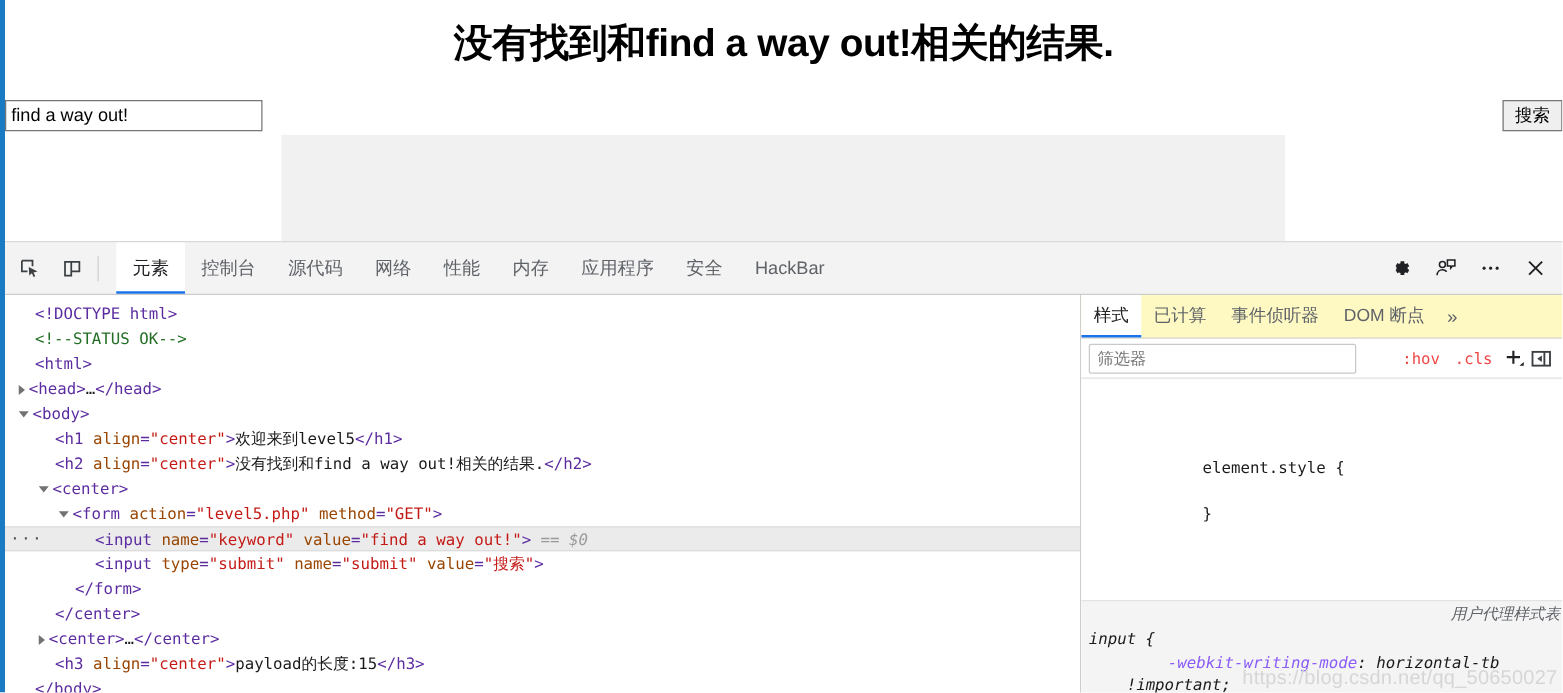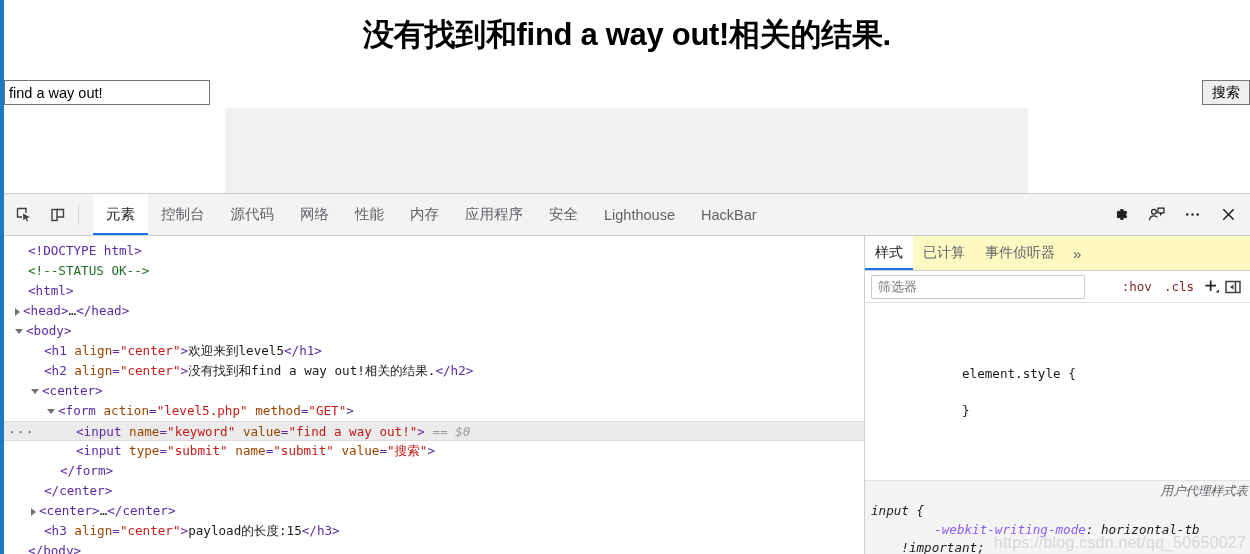--- a/index.html
+++ b/index.html
@@ -177,21 +177,21 @@
     background: #fff;
   }
   .filter-input {
     flex: 0 0 200px; height: 20px;
     border: 1px solid #c9c9c9; border-radius: 2px;
     padding: 1px 6px; font-size: 13px; font-family: Liberation Serif, serif;
     color: #202124; background: #fff; outline: none;
   }
   .st-btn {
     font-family: "DejaVu Sans Mono", monospace;
-    font-size: 12.5px; color: #7f1d1d;
+    font-size: 12.5px; color: #ef4444;
     padding: 0 6px; cursor: default;
   }
   .st-iconbtn { display:flex; align-items:center; justify-content:center; width: 22px; height: 22px; cursor: default; }
 
   .css-body {
     font-family: "DejaVu Sans Mono", monospace;
     font-size: 12.6px;
     line-height: 18.6px;
     color: #202124;
     padding: 6px 0 0 6px;
@@ -256,21 +256,20 @@
 
       <div class="tabs">
         <div class="tab active">元素</div>
         <div class="tab">控制台</div>
         <div class="tab">源代码</div>
         <div class="tab">网络</div>
         <div class="tab">性能</div>
         <div class="tab">内存</div>
         <div class="tab">应用程序</div>
         <div class="tab">安全</div>
-        <div class="tab ext">Lighthouse</div>
         <div class="tab ext">HackBar</div>
       </div>
 
       <div class="tb-right">
         <div class="tb-icon">
           <svg width="19" height="19" viewBox="0 0 20 20">
             <path fill="#202124" d="M10 6.4a3.6 3.6 0 1 0 0 7.2 3.6 3.6 0 0 0 0-7.2zm0 5.5a1.9 1.9 0 1 1 0-3.8 1.9 1.9 0 0 1 0 3.8z"></path>
             <path fill="#202124" d="M17.3 11.5l-1.4-.8a6.1 6.1 0 0 0 0-1.4l1.4-.8-1.6-2.8-1.4.8a6.3 6.3 0 0 0-1.2-.7V4.2h-3.2v1.6c-.4.2-.8.4-1.2.7l-1.4-.8-1.6 2.8 1.4.8a6.1 6.1 0 0 0 0 1.4l-1.4.8 1.6 2.8 1.4-.8c.4.3.8.5 1.2.7v1.6h3.2v-1.6c.4-.2.8-.4 1.2-.7l1.4.8 1.6-2.8z"></path>
           </svg>
         </div>
@@ -301,20 +300,21 @@
       <div class="dom-pane">
         <div class="dom-tree" id="dom-tree"><div class="dom-line"><span class="txt" style="padding-left: 24px;"><span class="tk-doctype">&lt;!DOCTYPE html&gt;</span></span></div><div class="dom-line"><span class="txt" style="padding-left: 24px;"><span class="tk-comment">&lt;!--STATUS OK--&gt;</span></span></div><div class="dom-line"><span class="txt" style="padding-left: 24px;"><span class="tk-punct">&lt;</span><span class="tk-tag">html</span><span class="tk-punct">&gt;</span></span></div><div class="dom-line"><span class="txt" style="padding-left: 24px;"><span class="tri tri-right" style="margin-left: -13px;"></span><span class="tk-punct">&lt;</span><span class="tk-tag">head</span><span class="tk-punct">&gt;</span><span class="tk-text">…</span><span class="tk-punct">&lt;/</span><span class="tk-tag">head</span><span class="tk-punct">&gt;</span></span></div><div class="dom-line"><span class="txt" style="padding-left: 24px;"><span class="tri tri-down" style="margin-left: -13px;"></span><span class="tk-punct">&lt;</span><span class="tk-tag">body</span><span class="tk-punct">&gt;</span></span></div><div class="dom-line"><span class="txt" style="padding-left: 40px;"><span class="tk-punct">&lt;</span><span class="tk-tag">h1</span><span class="tk-text"> </span><span class="tk-attr">align</span><span class="tk-punct">=</span><span class="tk-val">"center"</span><span class="tk-punct">&gt;</span><span class="tk-text">欢迎来到level5</span><span class="tk-punct">&lt;/</span><span class="tk-tag">h1</span><span class="tk-punct">&gt;</span></span></div><div class="dom-line"><span class="txt" style="padding-left: 40px;"><span class="tk-punct">&lt;</span><span class="tk-tag">h2</span><span class="tk-text"> </span><span class="tk-attr">align</span><span class="tk-punct">=</span><span class="tk-val">"center"</span><span class="tk-punct">&gt;</span><span class="tk-text">没有找到和find a way out!相关的结果.</span><span class="tk-punct">&lt;/</span><span class="tk-tag">h2</span><span class="tk-punct">&gt;</span></span></div><div class="dom-line"><span class="txt" style="padding-left: 40px;"><span class="tri tri-down" style="margin-left: -13px;"></span><span class="tk-punct">&lt;</span><span class="tk-tag">center</span><span class="tk-punct">&gt;</span></span></div><div class="dom-line"><span class="txt" style="padding-left: 56px;"><span class="tri tri-down" style="margin-left: -13px;"></span><span class="tk-punct">&lt;</span><span class="tk-tag">form</span><span class="tk-text"> </span><span class="tk-attr">action</span><span class="tk-punct">=</span><span class="tk-val">"level5.php"</span><span class="tk-text"> </span><span class="tk-attr">method</span><span class="tk-punct">=</span><span class="tk-val">"GET"</span><span class="tk-punct">&gt;</span></span></div><div class="dom-line selected"><span class="ellipsis-badge">···</span><span class="txt" style="padding-left: 72px;"><span class="tk-punct">&lt;</span><span class="tk-tag">input</span><span class="tk-text"> </span><span class="tk-attr">name</span><span class="tk-punct">=</span><span class="tk-val">"keyword"</span><span class="tk-text"> </span><span class="tk-attr">value</span><span class="tk-punct">=</span><span class="tk-val">"find a way out!"</span><span class="tk-punct">&gt;</span><span class="tk-dollar"> == $0</span></span></div><div class="dom-line"><span class="txt" style="padding-left: 72px;"><span class="tk-punct">&lt;</span><span class="tk-tag">input</span><span class="tk-text"> </span><span class="tk-attr">type</span><span class="tk-punct">=</span><span class="tk-val">"submit"</span><span class="tk-text"> </span><span class="tk-attr">name</span><span class="tk-punct">=</span><span class="tk-val">"submit"</span><span class="tk-text"> </span><span class="tk-attr">value</span><span class="tk-punct">=</span><span class="tk-val">"搜索"</span><span class="tk-punct">&gt;</span></span></div><div class="dom-line"><span class="txt" style="padding-left: 56px;"><span class="tk-punct">&lt;/</span><span class="tk-tag">form</span><span class="tk-punct">&gt;</span></span></div><div class="dom-line"><span class="txt" style="padding-left: 40px;"><span class="tk-punct">&lt;/</span><span class="tk-tag">center</span><span class="tk-punct">&gt;</span></span></div><div class="dom-line"><span class="txt" style="padding-left: 40px;"><span class="tri tri-right" style="margin-left: -13px;"></span><span class="tk-punct">&lt;</span><span class="tk-tag">center</span><span class="tk-punct">&gt;</span><span class="tk-text">…</span><span class="tk-punct">&lt;/</span><span class="tk-tag">center</span><span class="tk-punct">&gt;</span></span></div><div class="dom-line"><span class="txt" style="padding-left: 40px;"><span class="tk-punct">&lt;</span><span class="tk-tag">h3</span><span class="tk-text"> </span><span class="tk-attr">align</span><span class="tk-punct">=</span><span class="tk-val">"center"</span><span class="tk-punct">&gt;</span><span class="tk-text">payload的长度:15</span><span class="tk-punct">&lt;/</span><span class="tk-tag">h3</span><span class="tk-punct">&gt;</span></span></div><div class="dom-line"><span class="txt" style="padding-left: 24px;"><span class="tk-punct">&lt;/</span><span class="tk-tag">body</span><span class="tk-punct">&gt;</span></span></div></div>
       </div>
 
       <div class="styles-pane">
 
         <div class="st-tabs">
           <div class="st-tab active">样式</div>
           <div class="st-tab">已计算</div>
           <div class="st-tab">事件侦听器</div>
+          <div class="st-tab">DOM 断点</div>
           <div class="st-more">»</div>
         </div>
 
         <div class="st-filterbar">
           <input class="filter-input" type="text" placeholder="筛选器" style="">
           <div style="flex:1"></div>
           <div class="st-btn">:hov</div>
           <div class="st-btn">.cls</div>
           <div class="st-iconbtn">
             <svg width="20" height="20" viewBox="0 0 20 20">

